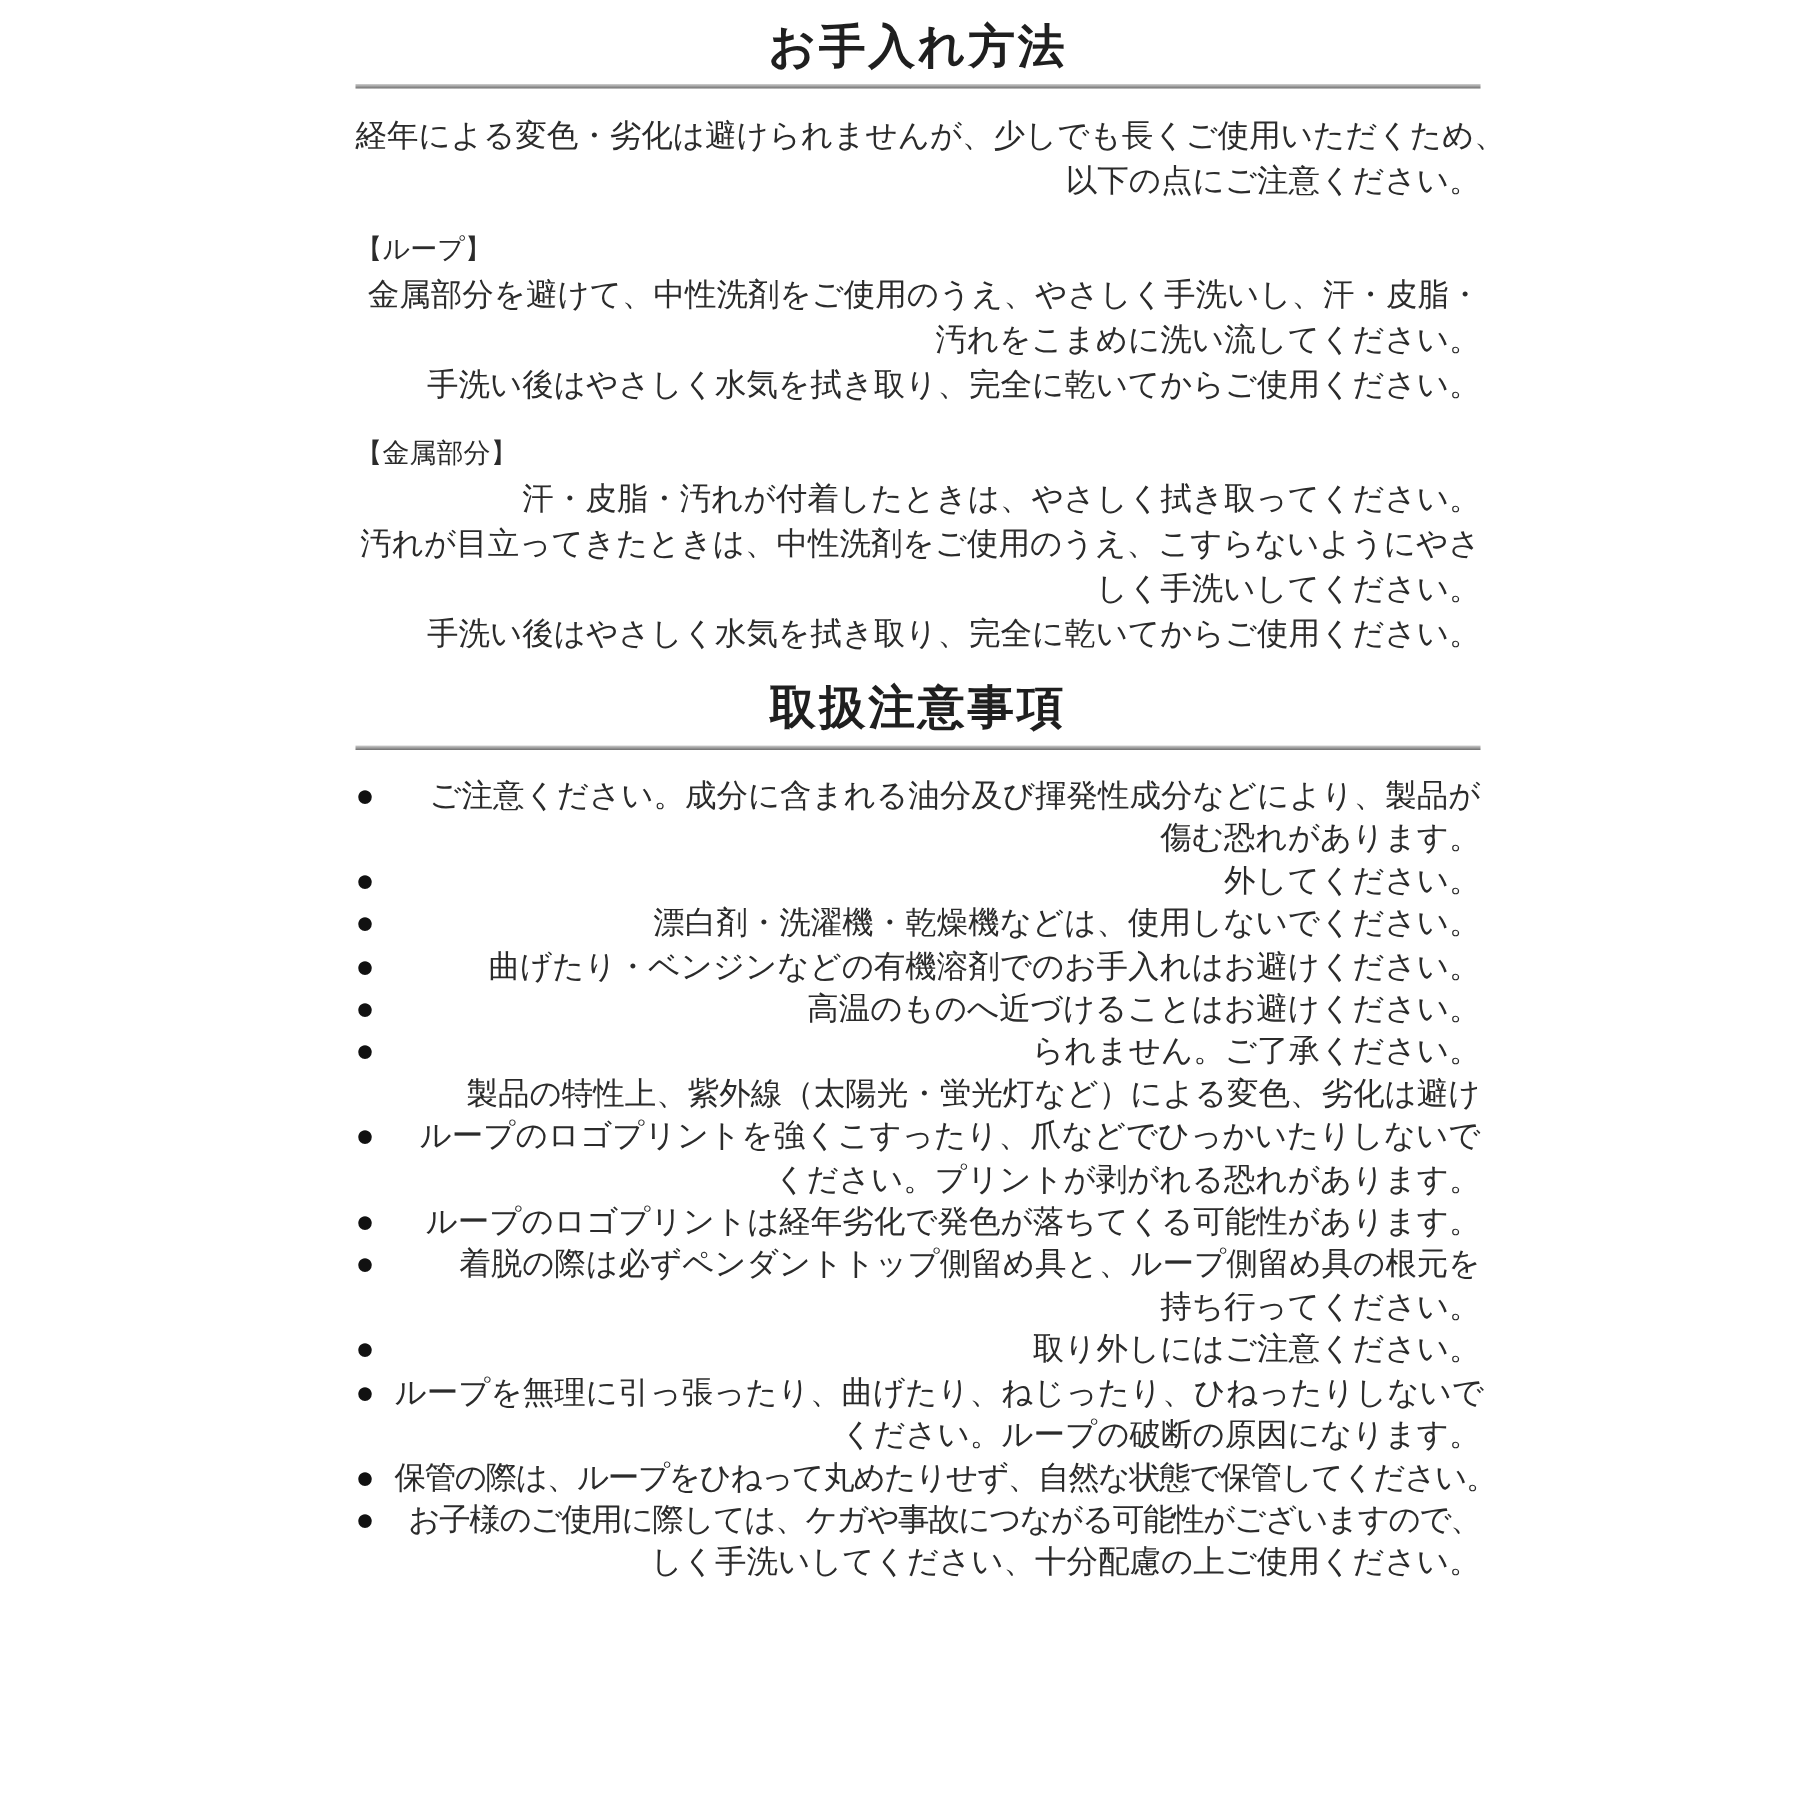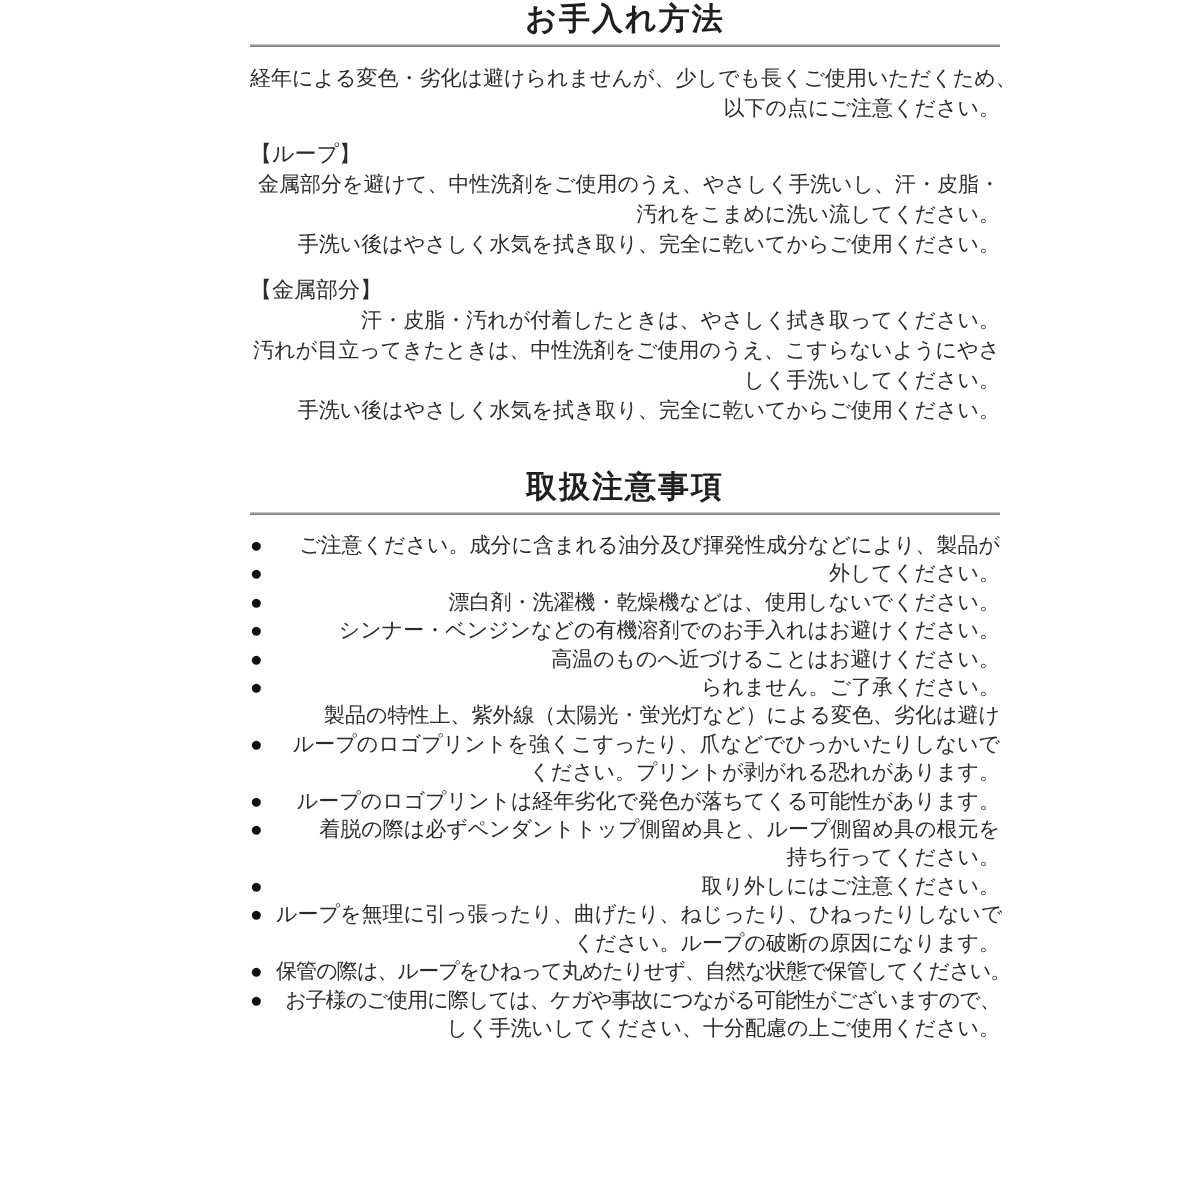--- a/index.html
+++ b/index.html
@@ -11,23 +11,24 @@
     position: relative;
     width: 1200px;
     height: 1200px;
     background: #ffffff;
     overflow: hidden;
     font-family: "Liberation Serif", "DejaVu Serif", serif;
     color: #2b2b2b;
   }
   .content {
     position: absolute;
-    left: 250px;
+    left: 237px;
     top: 0;
     width: 750px;
+    padding-top: 12px;
   }
   .section-title {
     font-size: 31px;
     font-weight: bold;
     line-height: 38px;
     text-align: center;
     letter-spacing: 2px;
     color: #1f1f1f;
     margin: 0 0 6px 0;
   }
@@ -40,25 +41,25 @@
   }
   .text-line {
     font-size: 21px;
     line-height: 30px;
     white-space: nowrap;
     text-align: right;
   }
   .intro { margin: 0; }
   .subsection { margin-top: 16px; }
   .subsection-label {
-    font-size: 22px;
+    font-size: 18px;
     line-height: 30px;
     white-space: nowrap;
   }
-  .precaution-section { margin-top: 43px; }
+  .precaution-section { margin-top: 16px; }
   .bullet-list {
     list-style: none;
     margin: 0;
     padding: 0;
   }
   .bullet-item {
     display: flex;
     align-items: flex-start;
   }
   .bullet-marker {
@@ -106,41 +107,42 @@
     <section class="precaution-section">
       <h1 class="section-title">取扱注意事項</h1>
       <div class="rule"></div>
 
       <ul class="bullet-list">
 
         <li class="bullet-item">
           <span class="bullet-marker">●</span>
           <div class="bullet-lines">
             <div class="text-line">ご注意ください。成分に含まれる油分及び揮発性成分などにより、製品が</div>
+            <div class="text-line">傷む恐れがあります。</div>
           </div>
         </li>
 
         <li class="bullet-item">
           <span class="bullet-marker">●</span>
           <div class="bullet-lines">
             <div class="text-line">外してください。</div>
           </div>
         </li>
 
         <li class="bullet-item">
           <span class="bullet-marker">●</span>
           <div class="bullet-lines">
             <div class="text-line">漂白剤・洗濯機・乾燥機などは、使用しないでください。</div>
           </div>
         </li>
 
         <li class="bullet-item">
           <span class="bullet-marker">●</span>
           <div class="bullet-lines">
-            <div class="text-line">シンナー・ベンジンなどの有機溶剤でのお手入れはお避けください。</div>
+            <div class="text-line">曲げたり・ベンジンなどの有機溶剤でのお手入れはお避けください。</div>
           </div>
         </li>
 
         <li class="bullet-item">
           <span class="bullet-marker">●</span>
           <div class="bullet-lines">
             <div class="text-line">高温のものへ近づけることはお避けください。</div>
           </div>
         </li>
 

